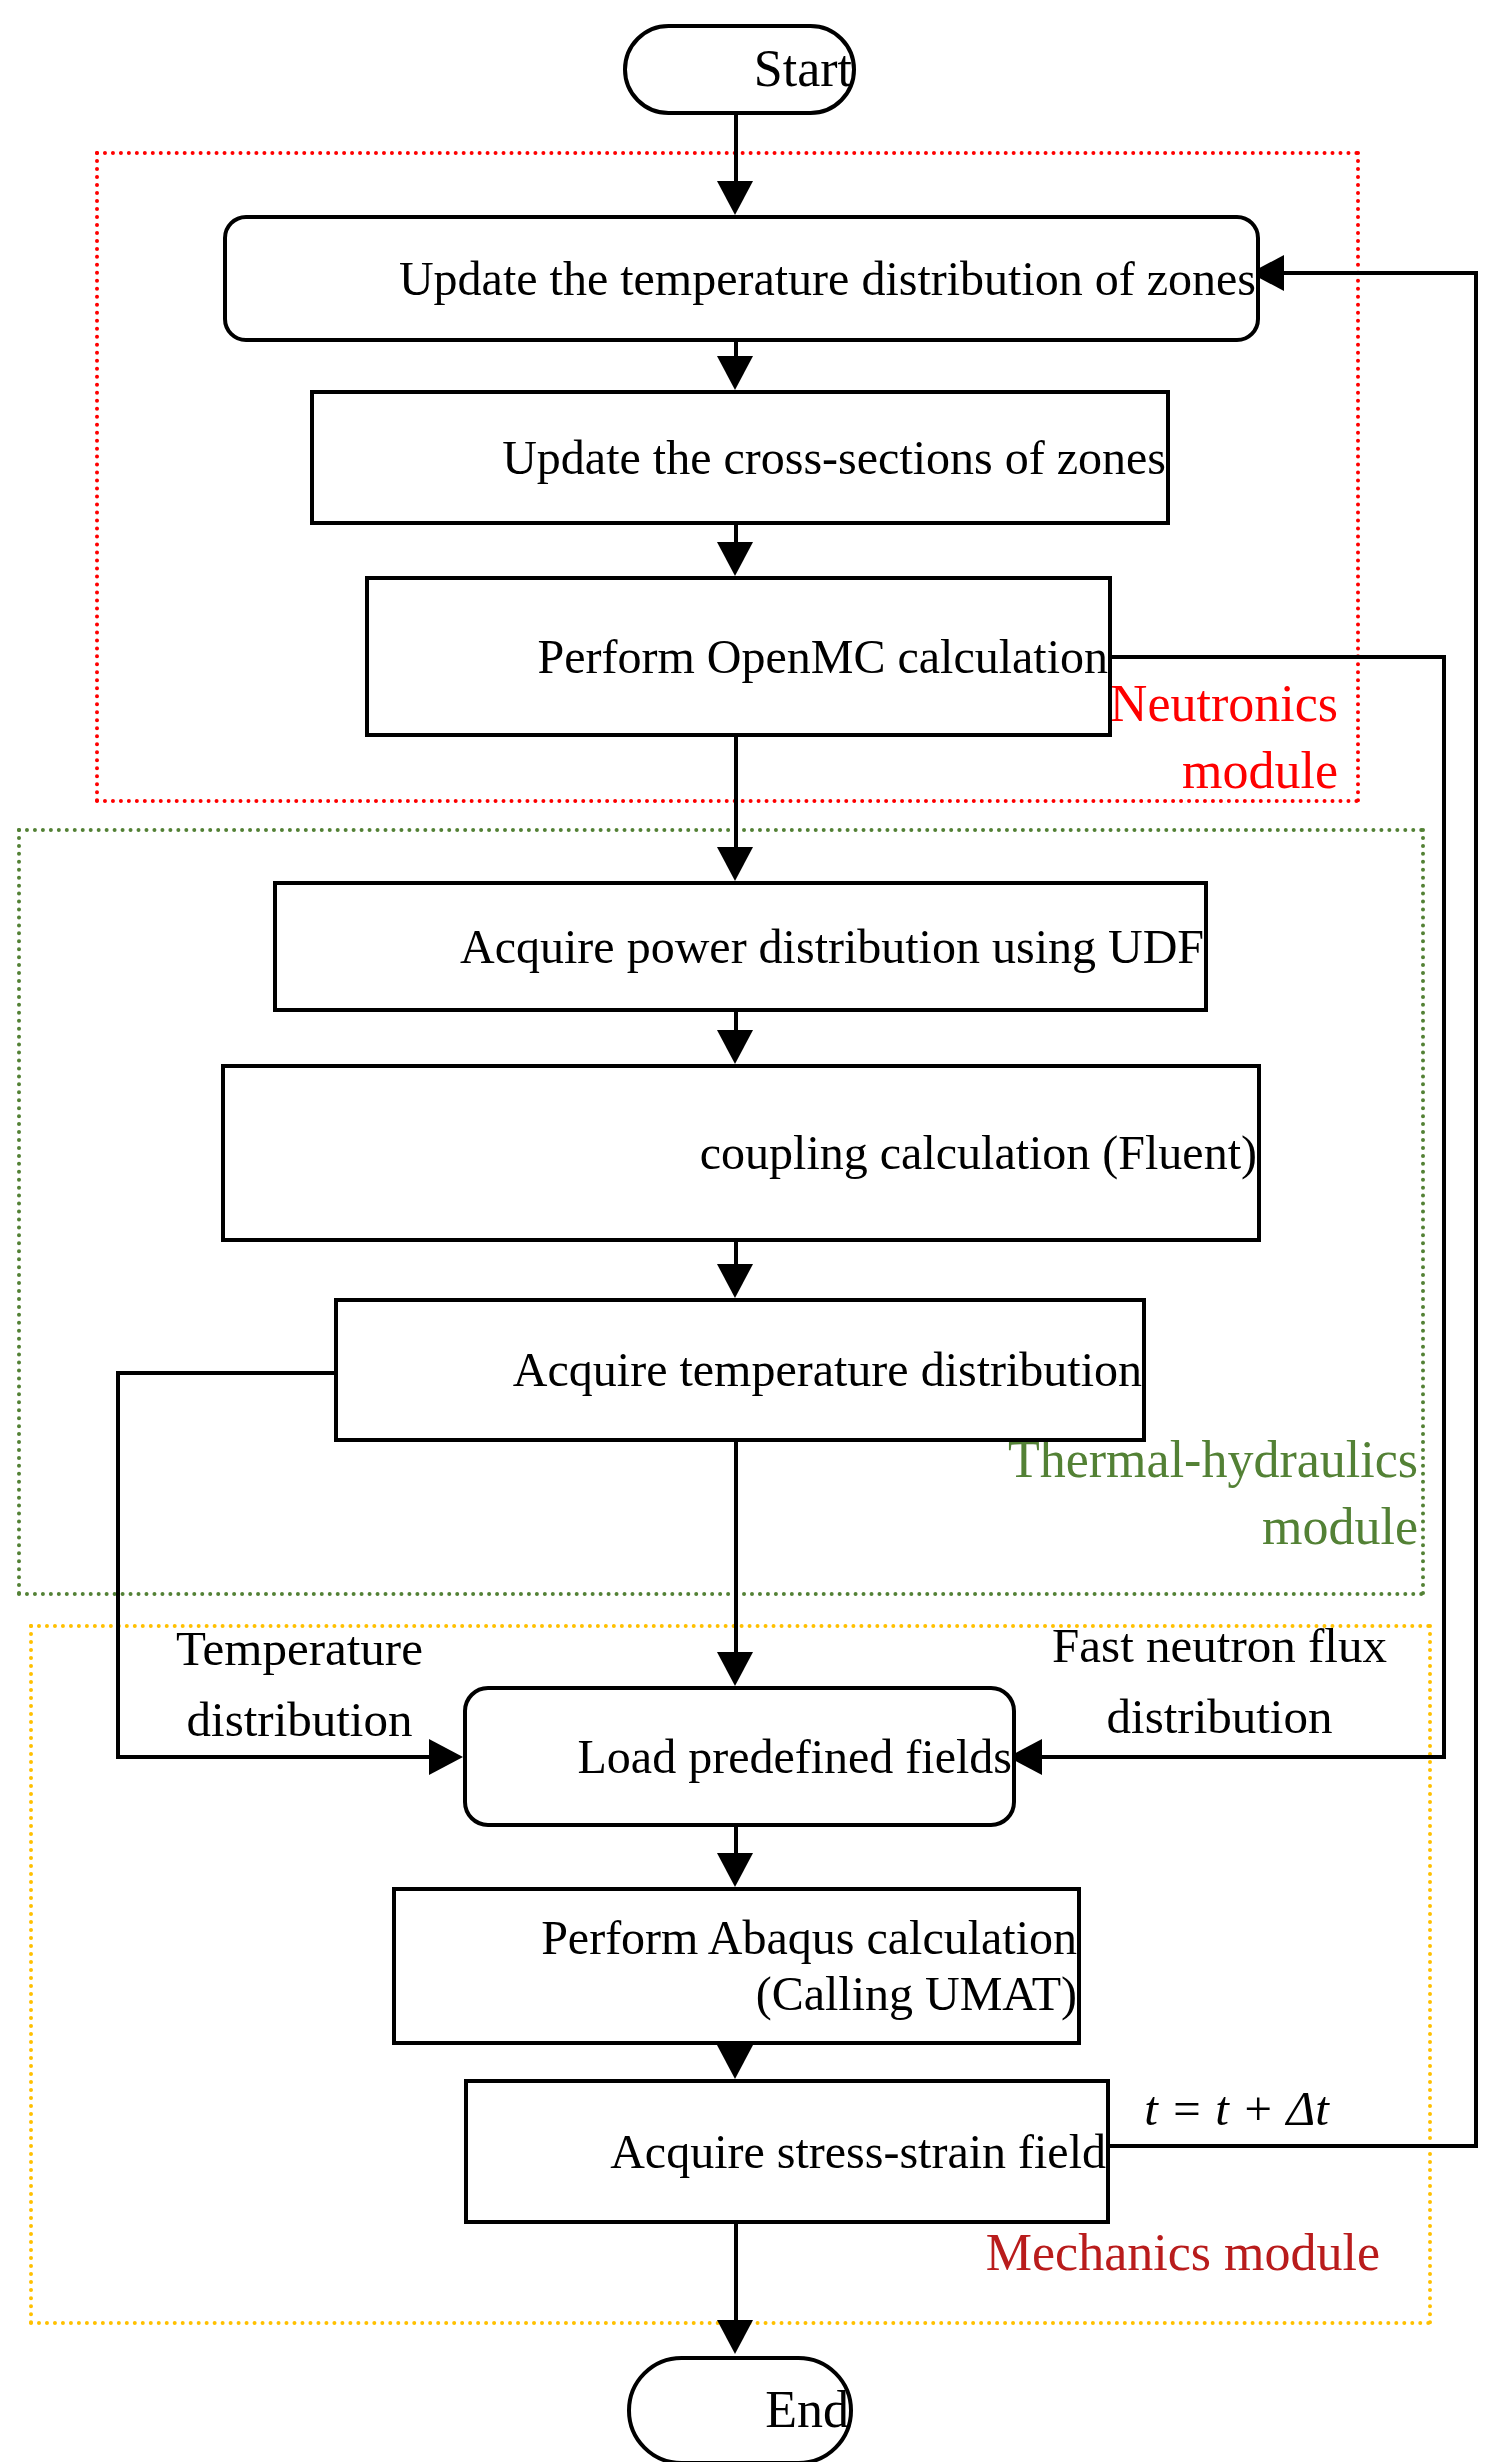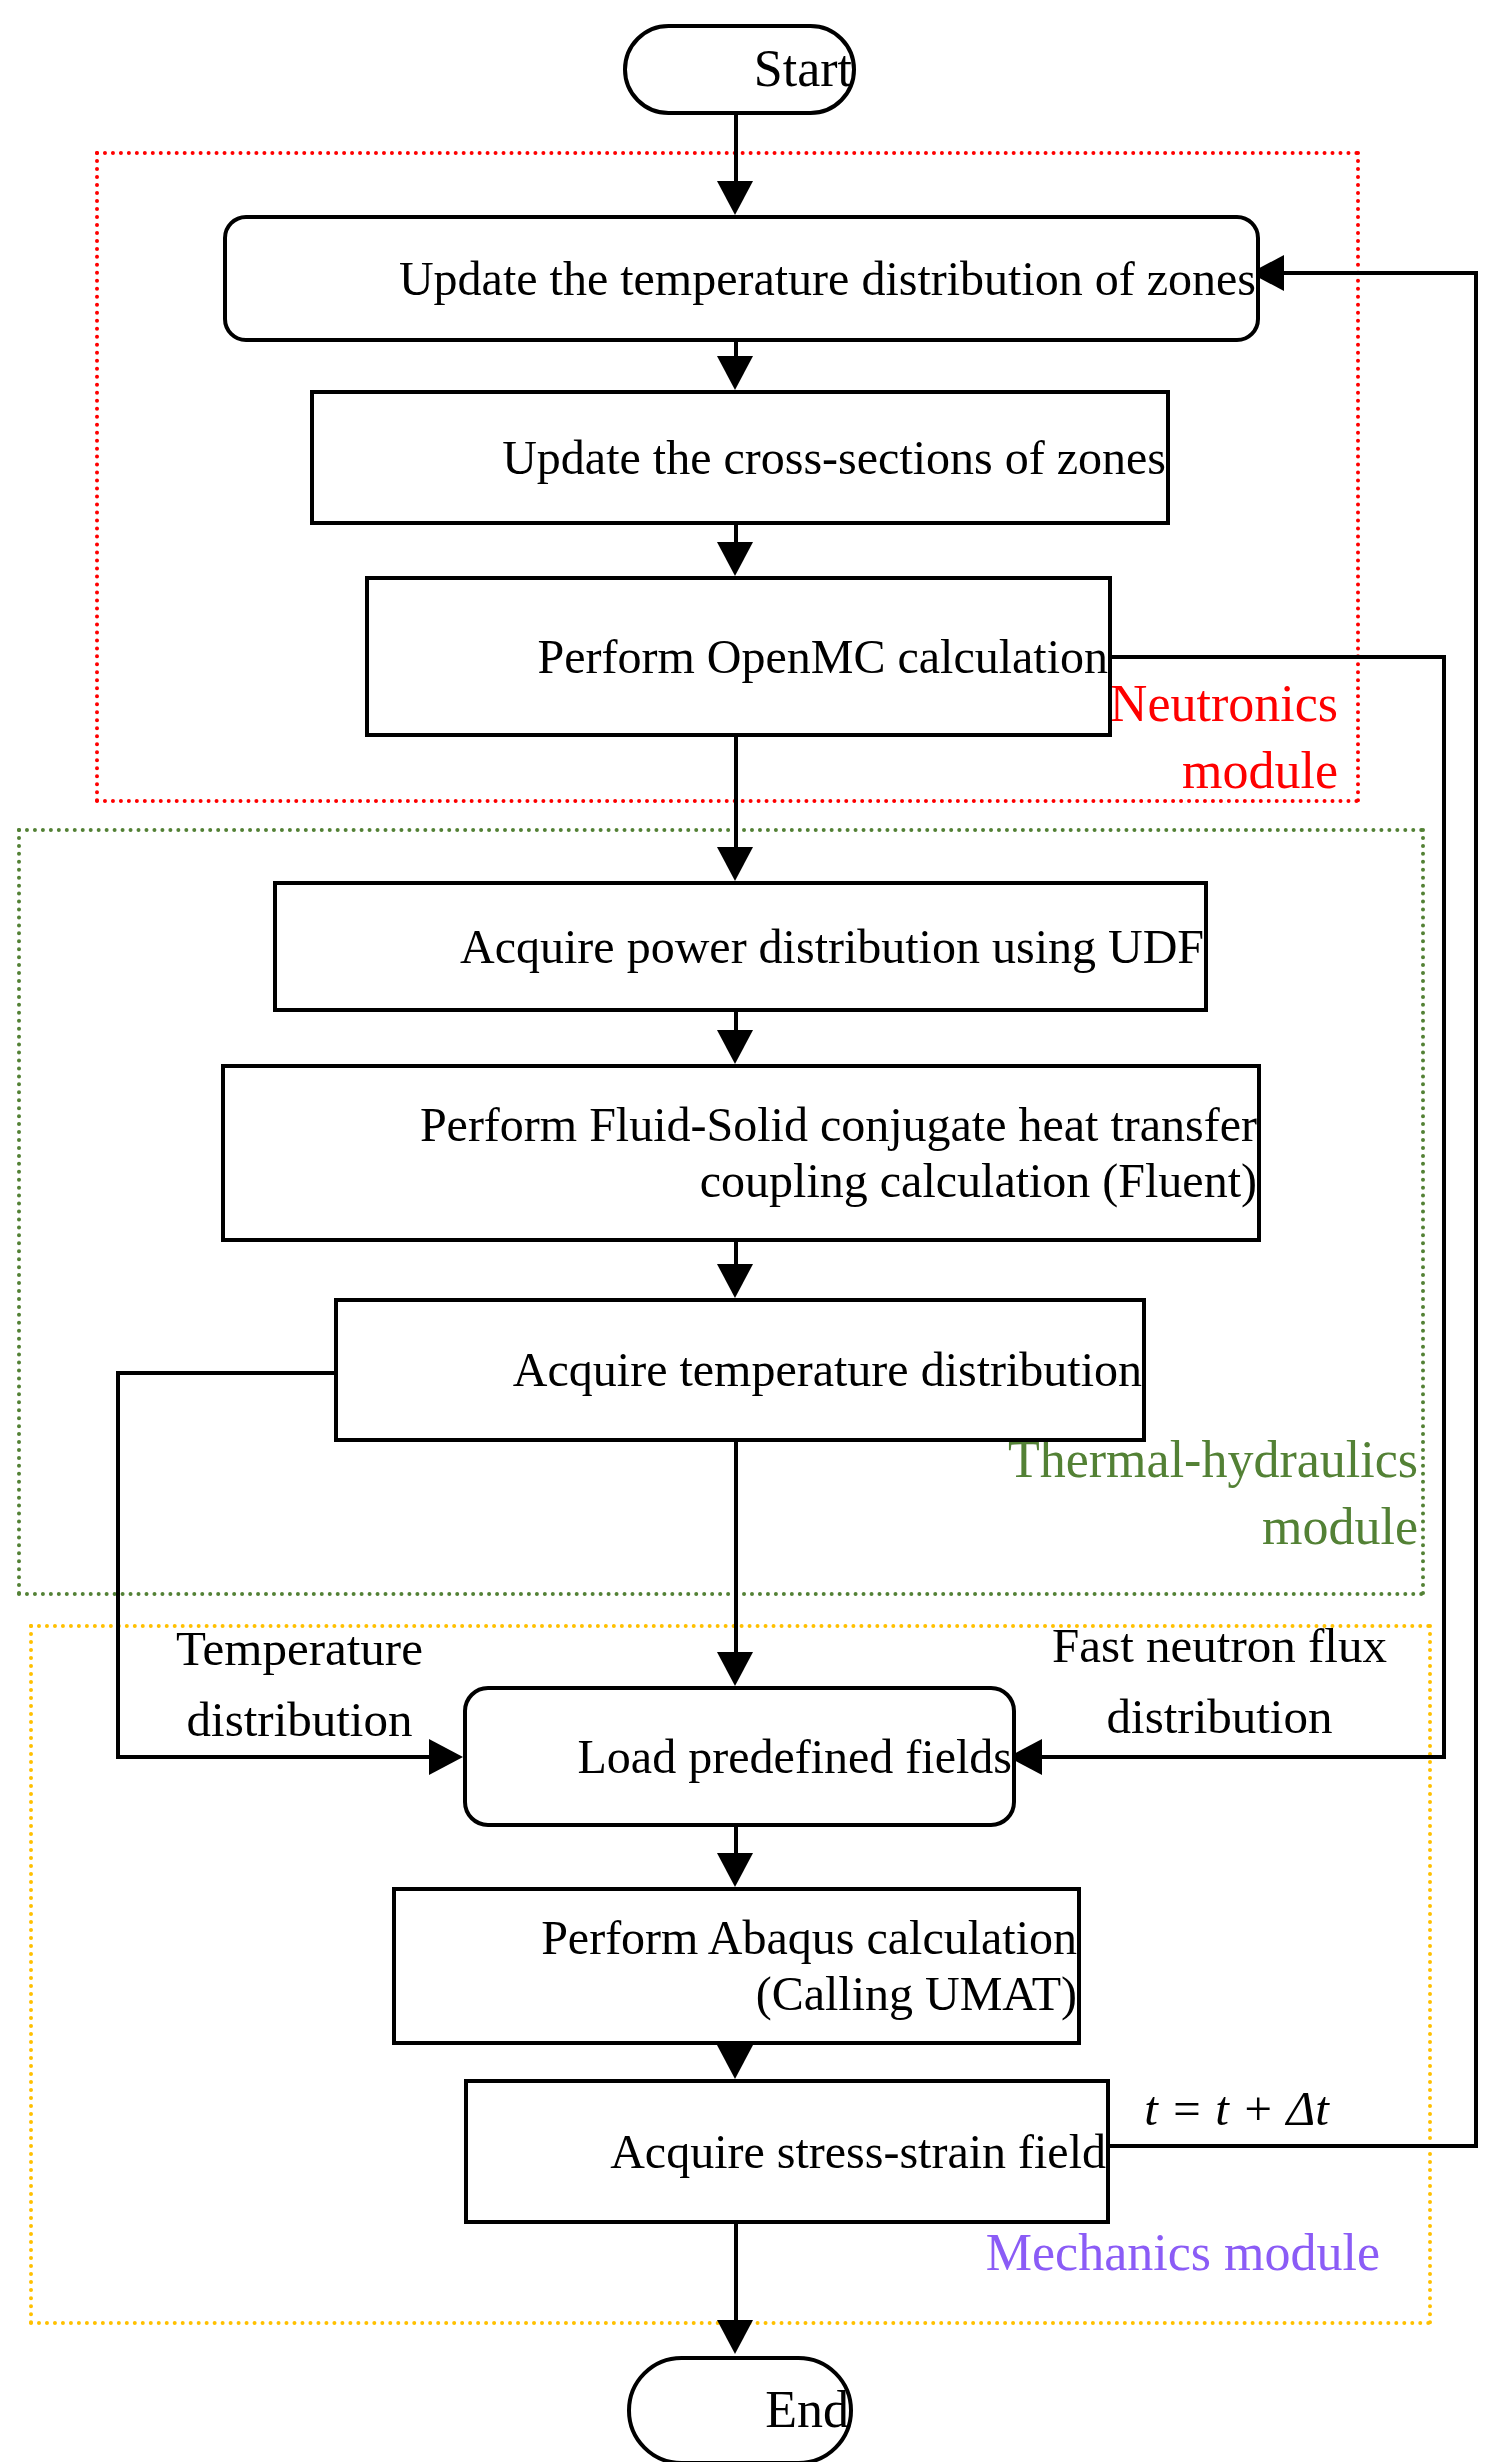--- a/index.html
+++ b/index.html
@@ -94,21 +94,20 @@
 
   <div class="node" style="left:365px;top:576px;width:739px;height:153px;">
     <span>Perform OpenMC calculation</span>
   </div>
 
   <div class="node" style="left:273px;top:881px;width:927px;height:123px;">
     <span>Acquire power distribution using UDF</span>
   </div>
 
   <div class="node" style="left:221px;top:1064px;width:1032px;height:170px;">
-    <span>Perform Fluid-Solid conjugate heat transfer</span>
     <span>coupling calculation (Fluent)</span>
   </div>
 
   <div class="node" style="left:334px;top:1298px;width:804px;height:136px;">
     <span>Acquire temperature distribution</span>
   </div>
 
   <div class="node" style="left:463px;top:1686px;width:545px;height:133px;border-radius:25px;">
     <span>Load predefined fields</span>
   </div>
@@ -129,21 +128,21 @@
   <div class="module-label" style="left: 1100px; top: 671px; width: 238px; color: rgb(254, 0, 0);">
     <div>Neutronics</div>
     <div>module</div>
   </div>
 
   <div class="module-label" style="left: 968px; top: 1427px; width: 450px; color: rgb(83, 129, 53);">
     <div>Thermal-hydraulics</div>
     <div>module</div>
   </div>
 
-  <div class="module-label" style="left: 978px; top: 2220px; width: 402px; color: #8b5cf6;">
+  <div class="module-label" style="left: 978px; top: 2220px; width: 402px; color: #b91c1c;">
     <div>Mechanics module</div>
   </div>
 
   <div class="note" style="left:136px;top:1613px;width:327px;">
     <div>Temperature</div>
     <div>distribution</div>
   </div>
 
   <div class="note" style="left:1015px;top:1610px;width:409px;">
     <div>Fast neutron flux</div>

